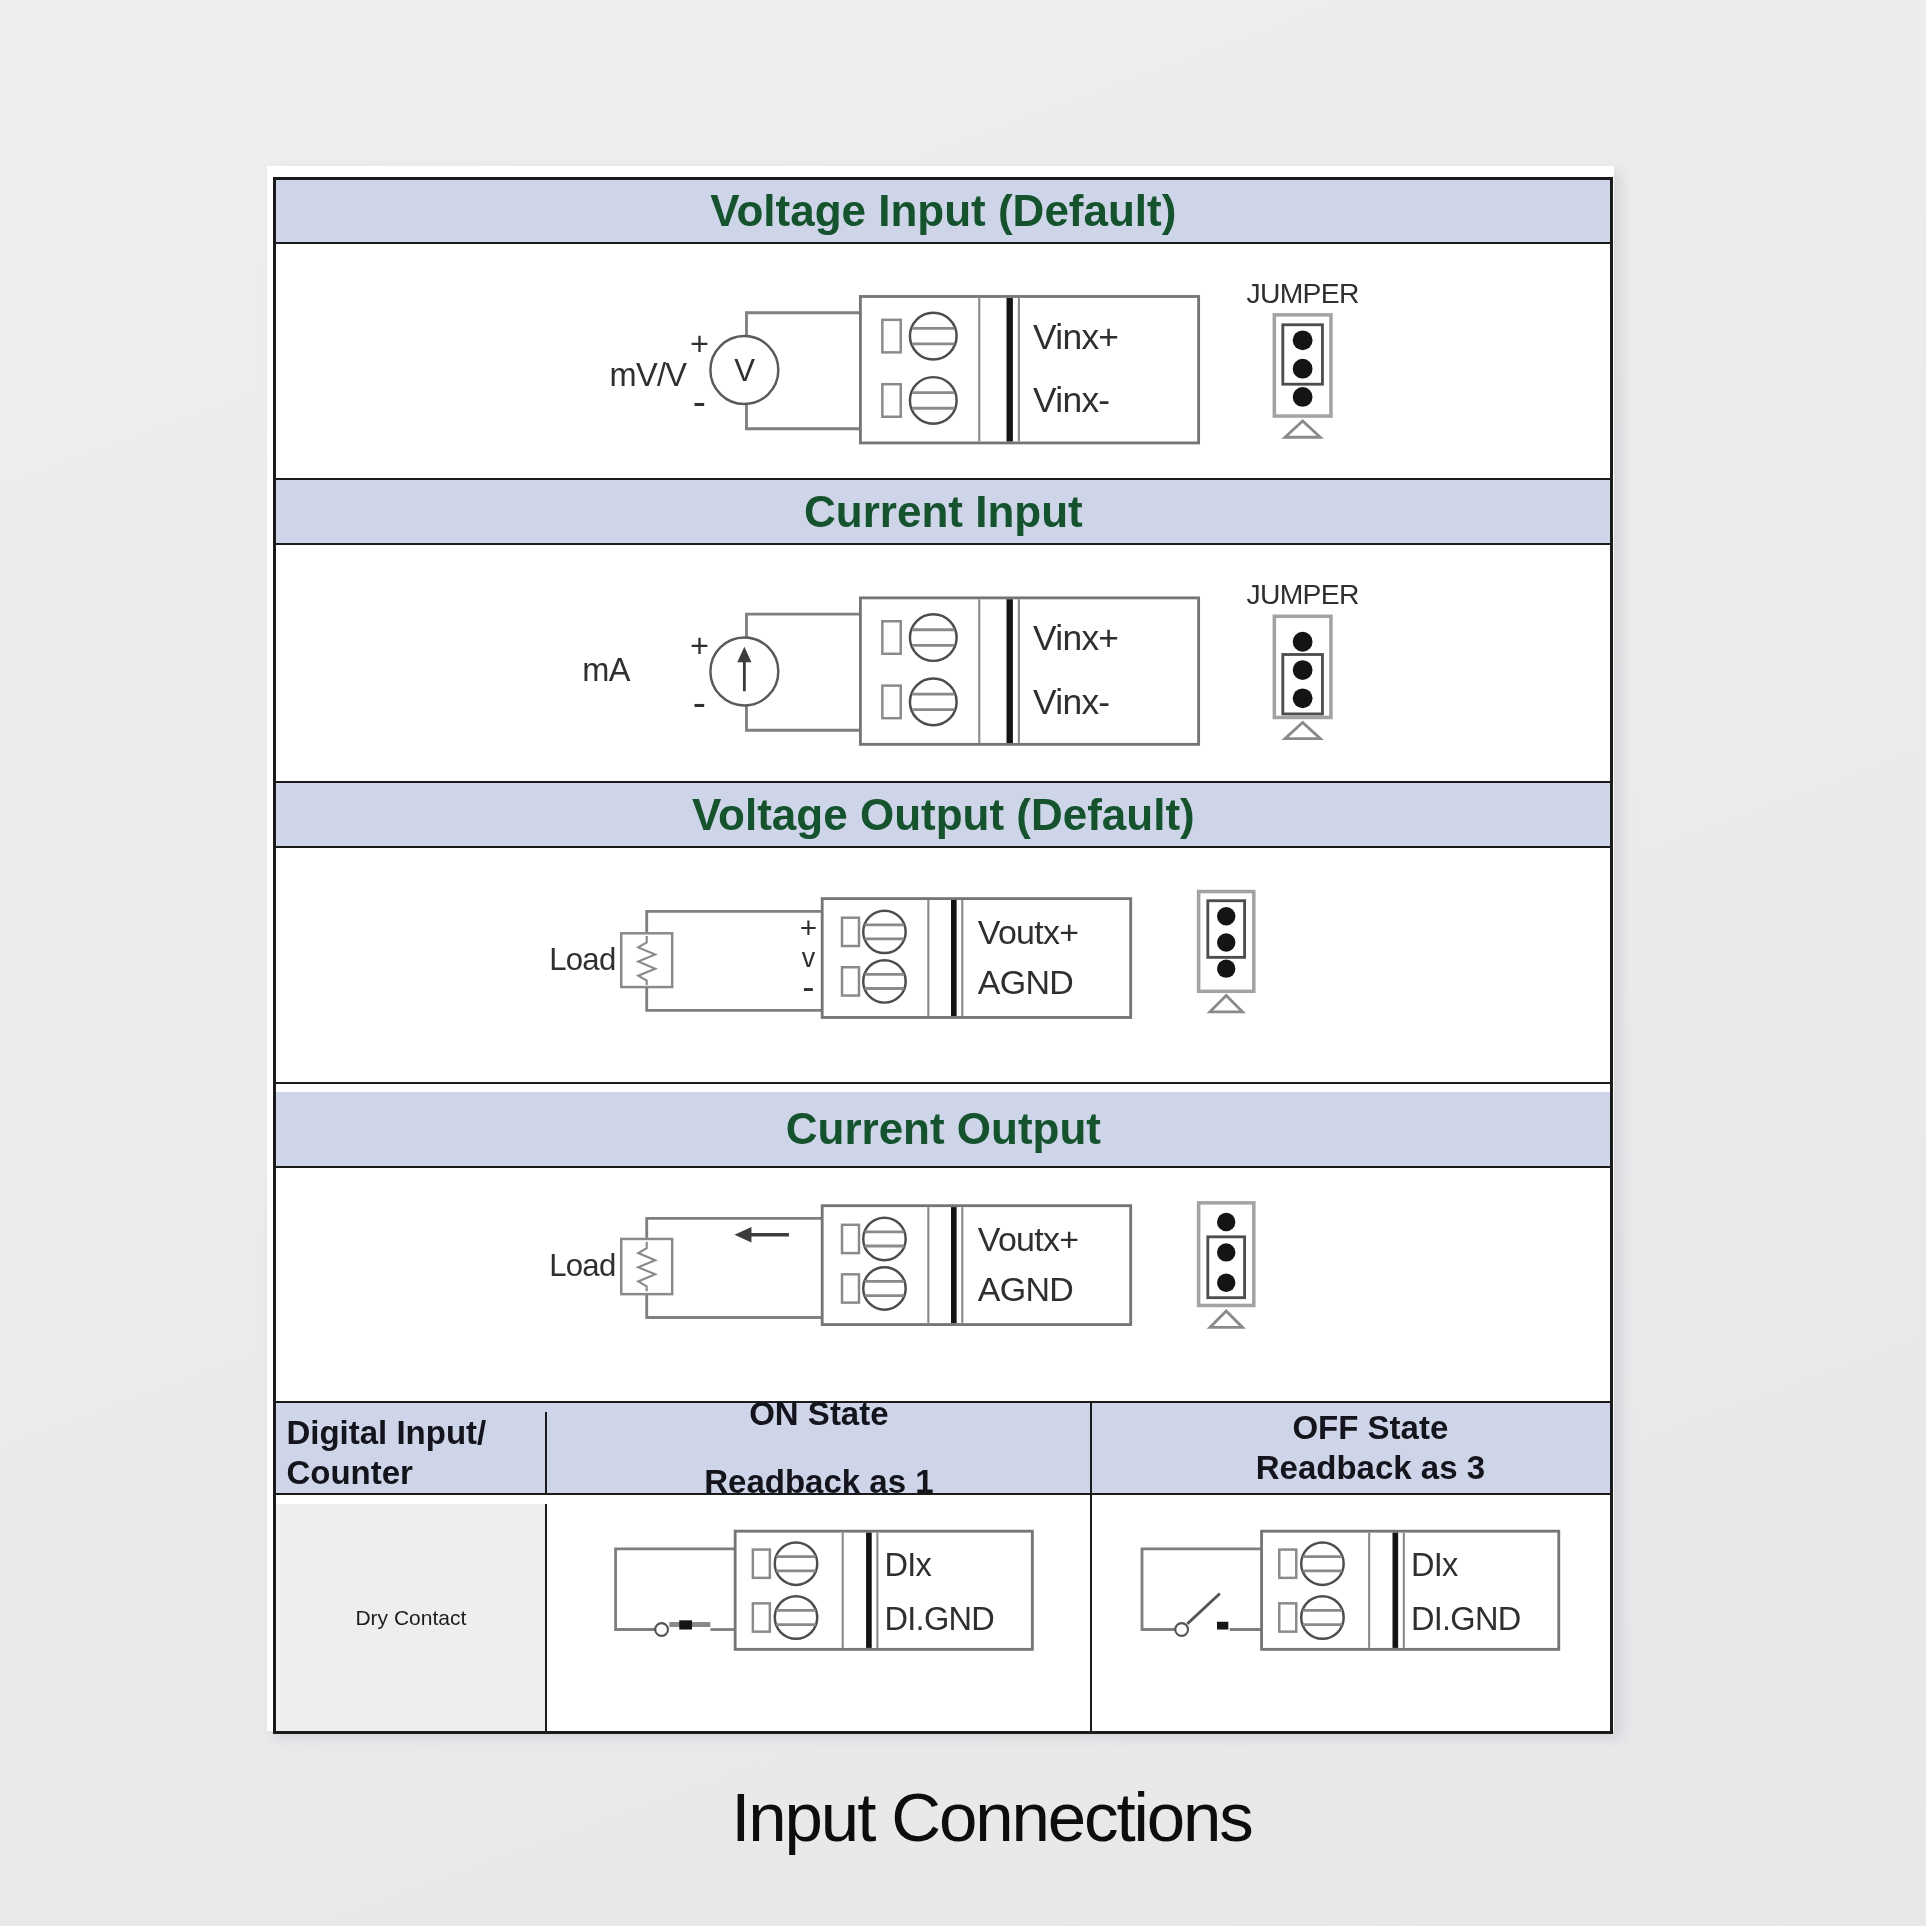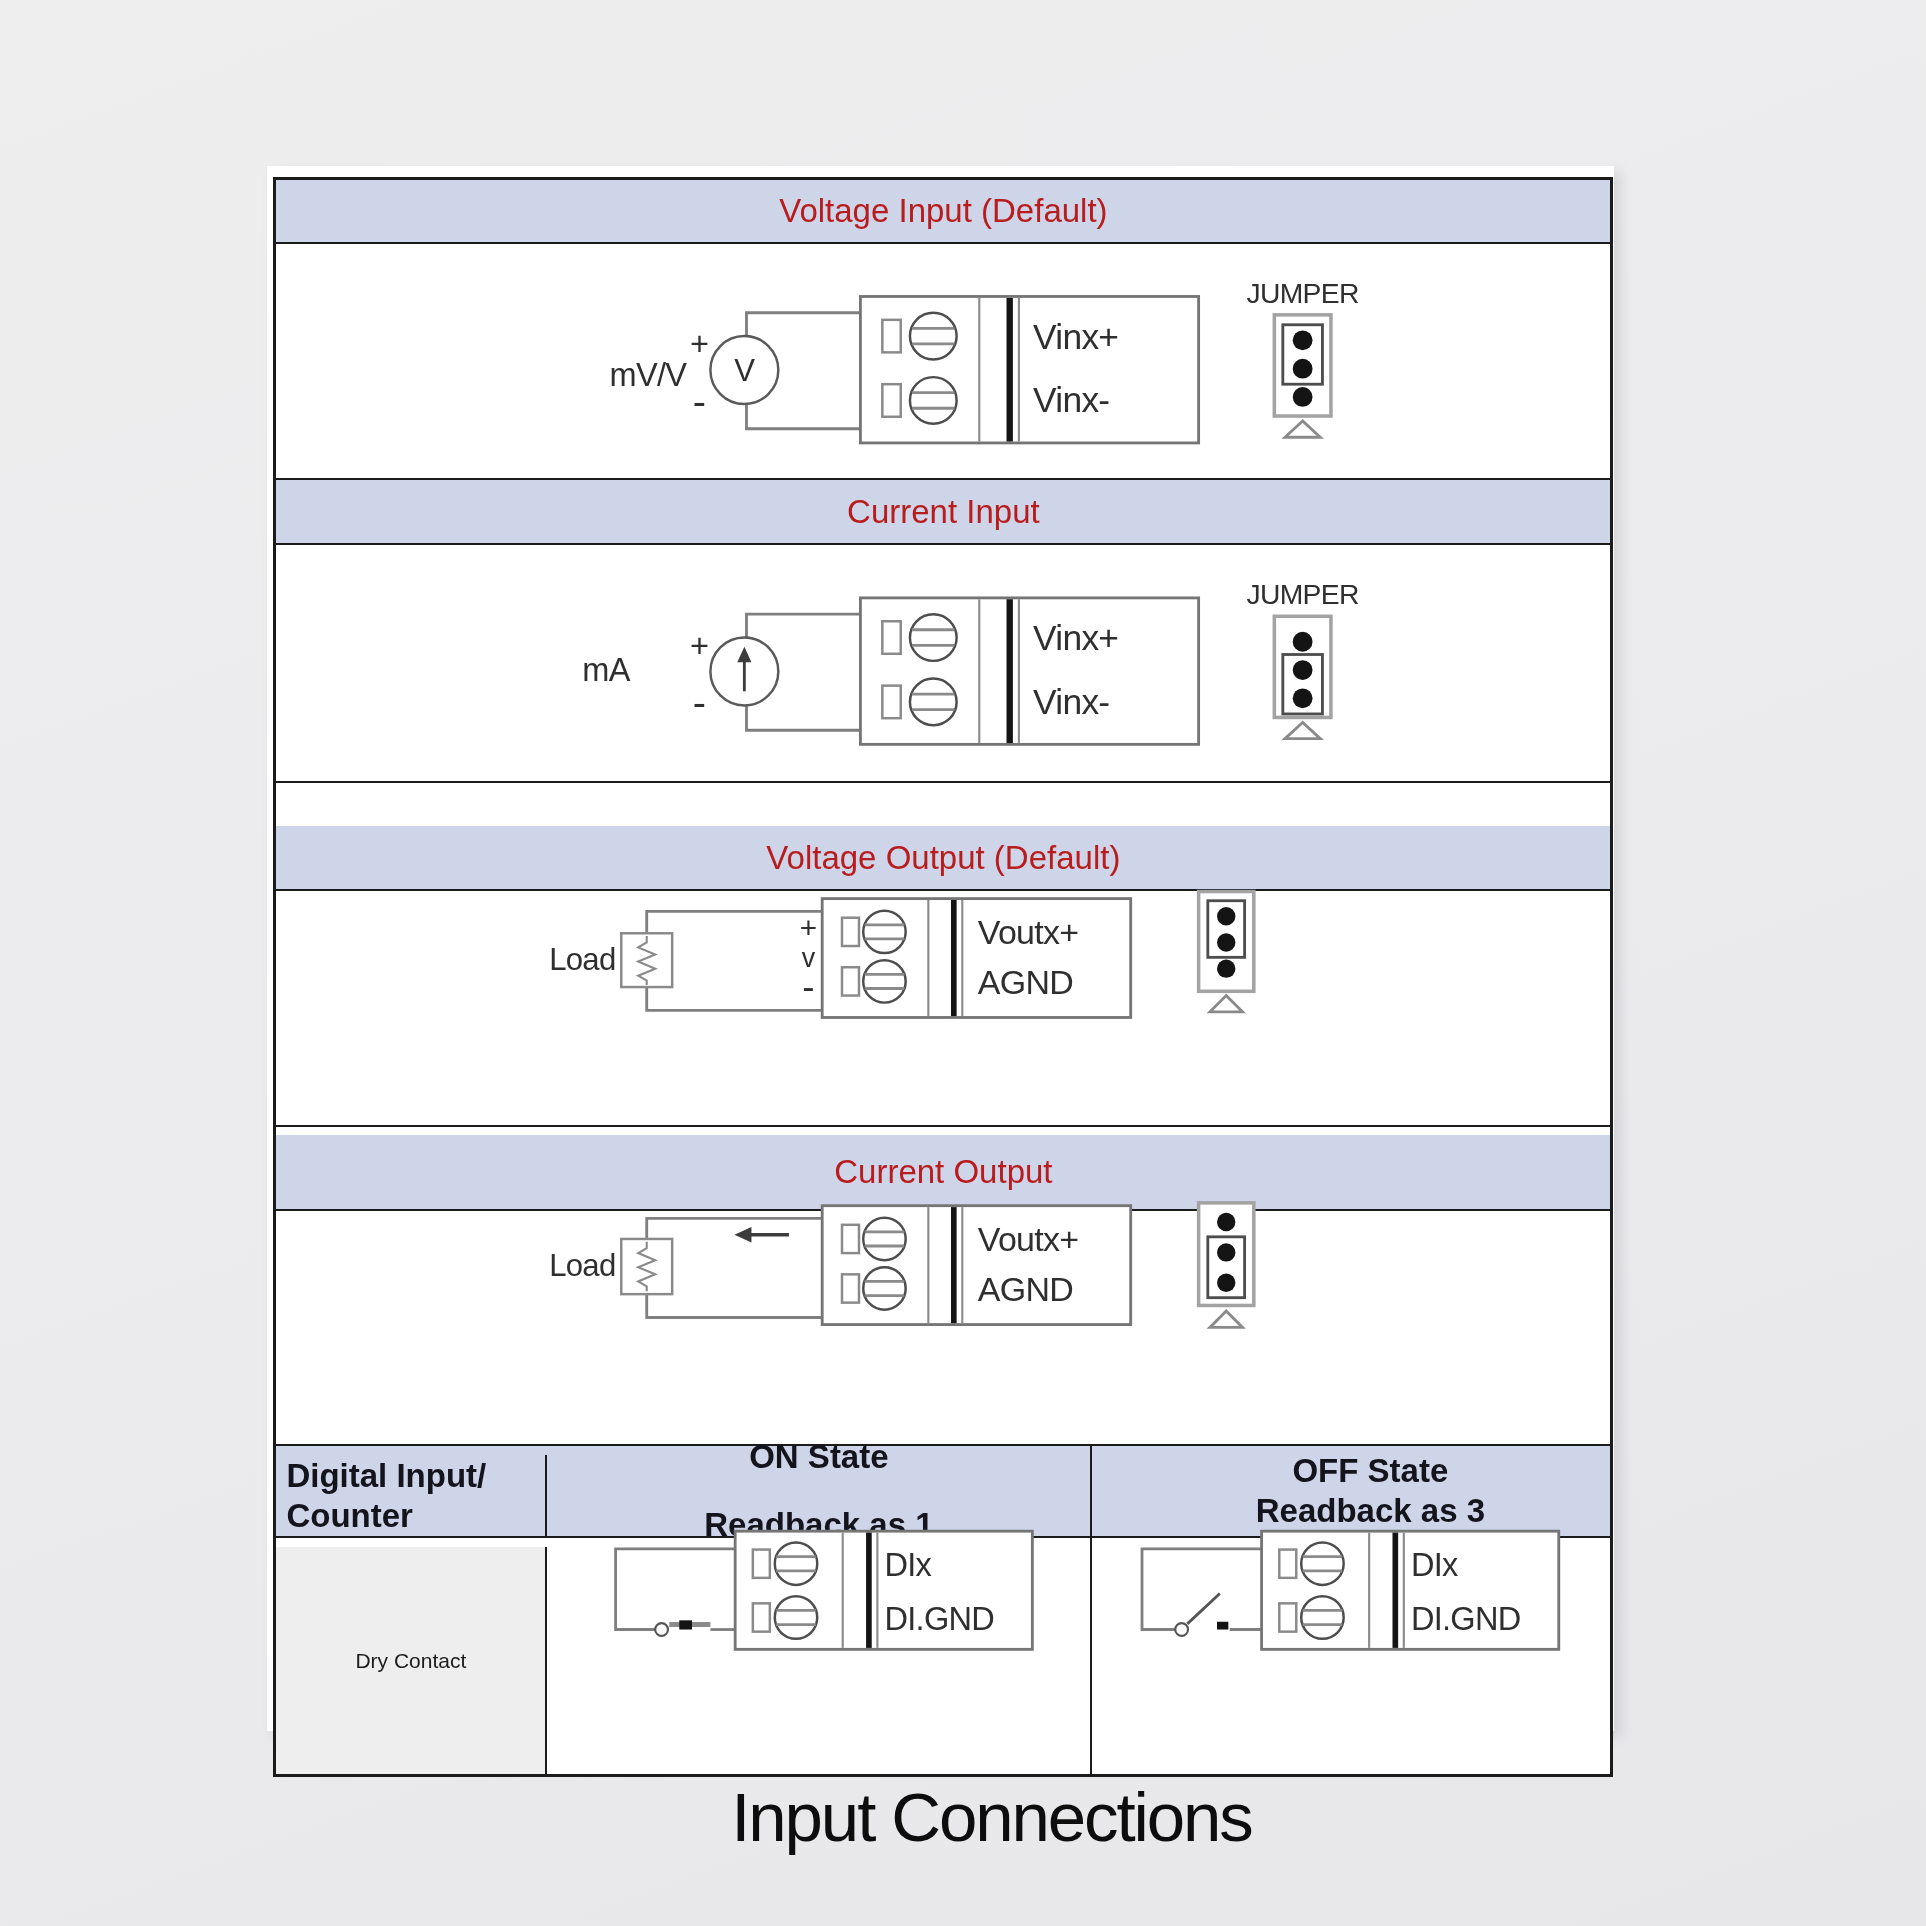--- a/index.html
+++ b/index.html
@@ -24,26 +24,26 @@
   }
   .tbl{
     position:absolute;left:6.4px;top:11.3px;width:1340px;
     border:3.5px solid var(--table-border);box-sizing:border-box;
     background:#fff;
   }
   .hrow{
     box-sizing:border-box;border-bottom:2.8px solid var(--table-border);
     background:var(--header-bg);
     display:flex;align-items:center;justify-content:center;
-    font-weight:normal;font-size:33px;color:#b91c1c;
+    font-weight:bold;font-size:44px;color:#14532d;
   }
   .drow{box-sizing:border-box;border-bottom:2.8px solid var(--table-border);background:#fff;}
   .h1{height:64px;} .r1{height:236px;}
   .h2{height:65px;} .r2{height:238px;}
-  .h3{height:65px;margin-top:43px;} .r3{height:236px;}
+  .h3{height:65px;} .r3{height:236px;}
   .h4{height:76px;margin-top:8px;} .r4{height:235px;}
   .h5{height:92px;border-bottom:2.8px solid var(--table-border);box-sizing:border-box;display:flex;background:var(--header-bg);}
   .r5{height:236px;display:flex;box-sizing:border-box;background:#fff;}
   .c1{width:271px;box-sizing:border-box;border-right:2.8px solid var(--table-border);margin-top:9px;}
   .c2{width:545px;box-sizing:border-box;border-right:2.8px solid var(--table-border);gap:28px;}
   .c3{flex:1;box-sizing:border-box;padding-left:38px;}
   .h5 .cell{display:flex;flex-direction:column;justify-content:center;
     font-weight:bold;font-size:33px;color:#14141c;line-height:40px;}
   .h5 .c1{align-items:flex-start;padding-left:10px;}
   .h5 .c2,.h5 .c3{align-items:center;text-align:center;}

